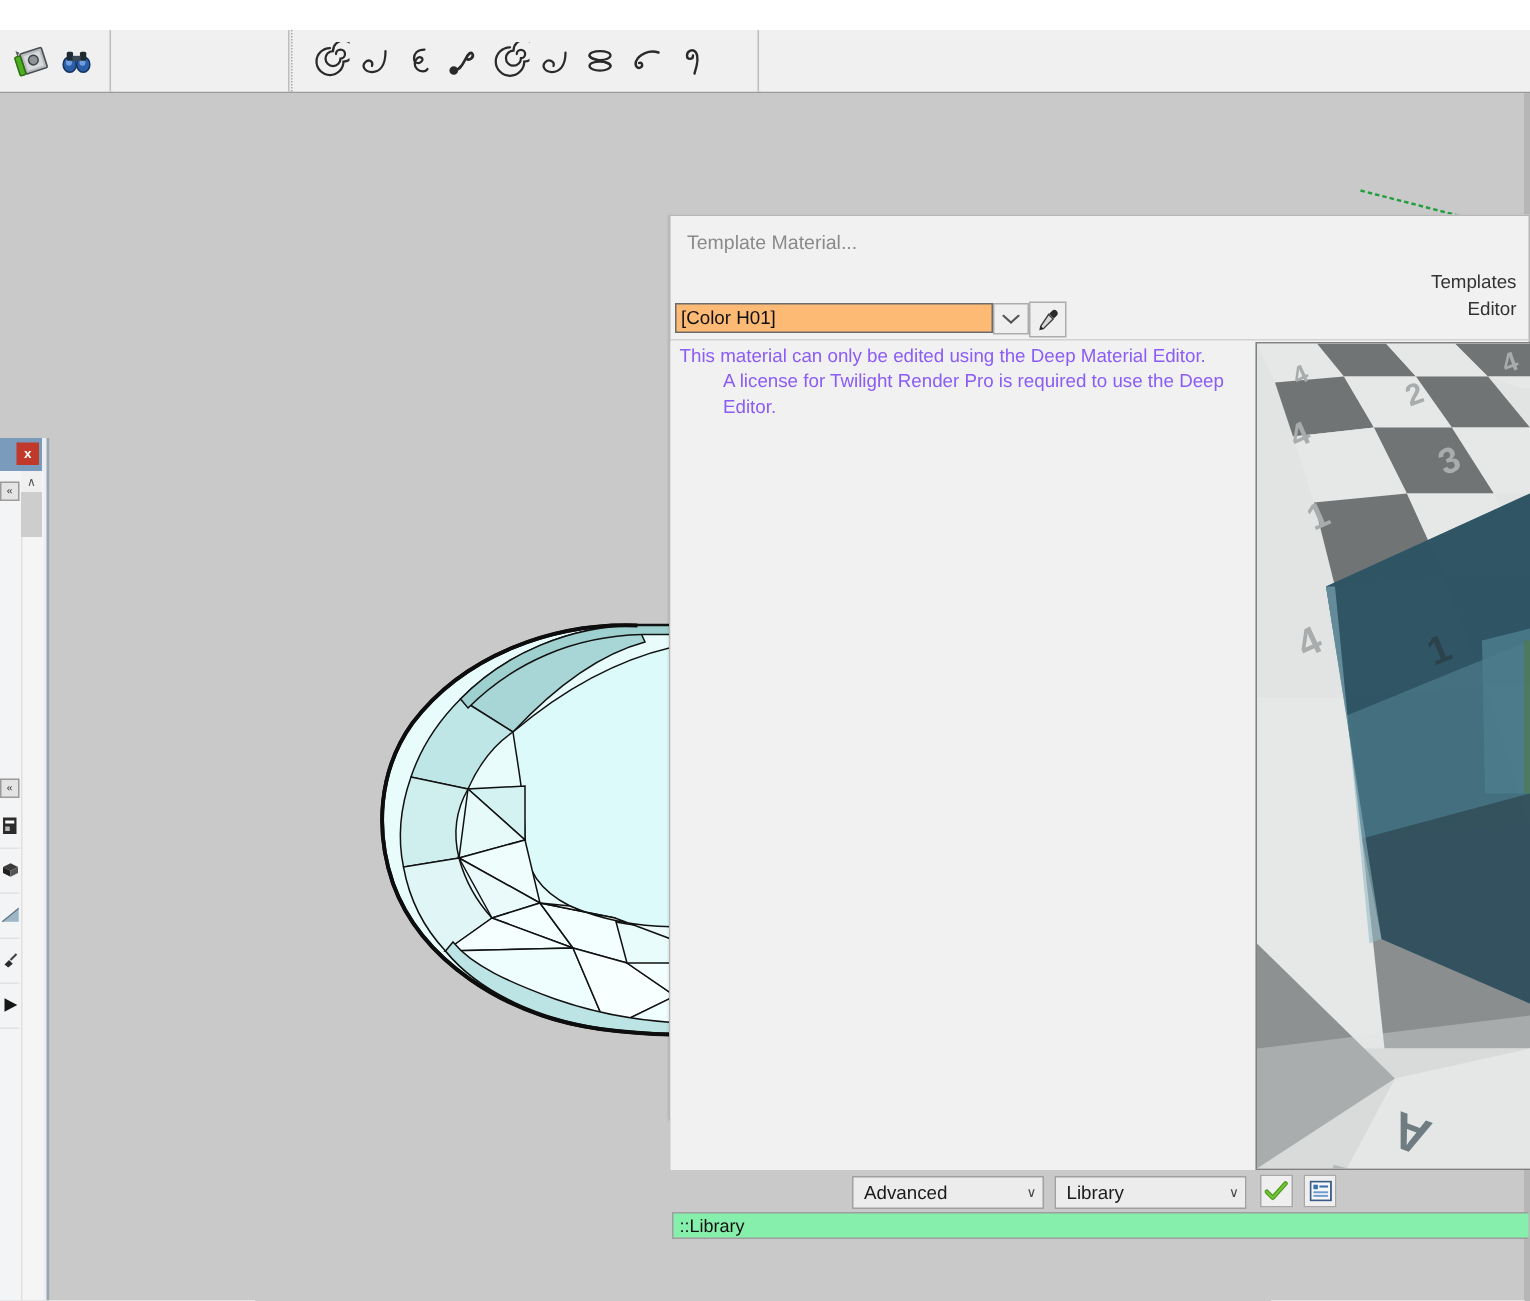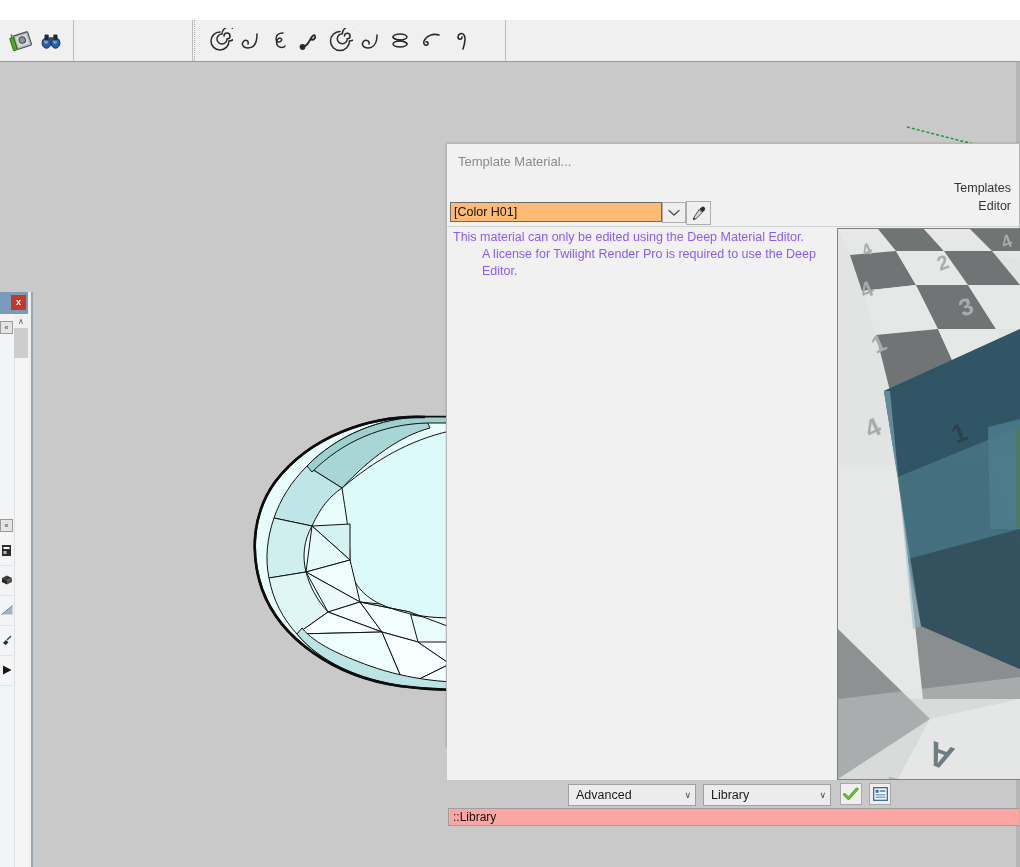--- a/index.html
+++ b/index.html
@@ -318,21 +318,21 @@
     box-sizing: border-box;
     display: flex; align-items: center; justify-content: center;
   }
   .sq-btn.ok { left: 393px; }
   .sq-btn.list { left: 422px; }
 
   .status-bar {
     position: absolute;
     left: 1px; top: 664px;
     width: 571px; height: 18px;
-    background: #fca5a5;
+    background: #86efac;
     border: 1px solid #9e9e9e;
     border-right: none;
     box-sizing: border-box;
     font-size: 12px;
     color: #111;
     line-height: 16px;
     padding-left: 4px;
     font-family: "Liberation Sans", sans-serif;
   }
 

